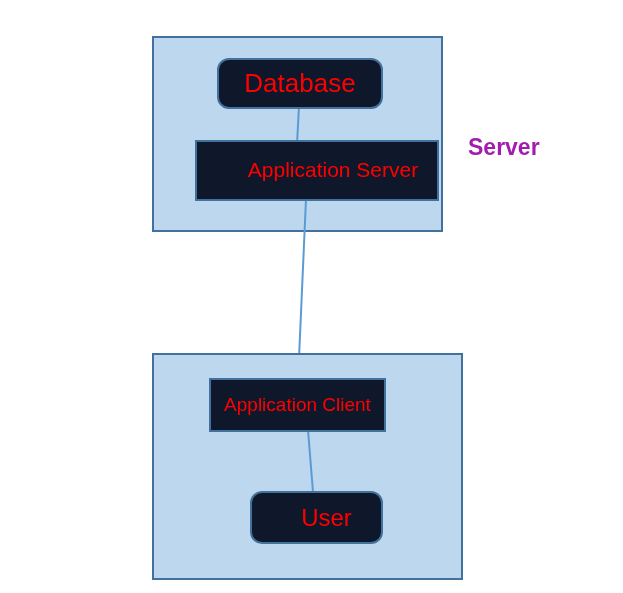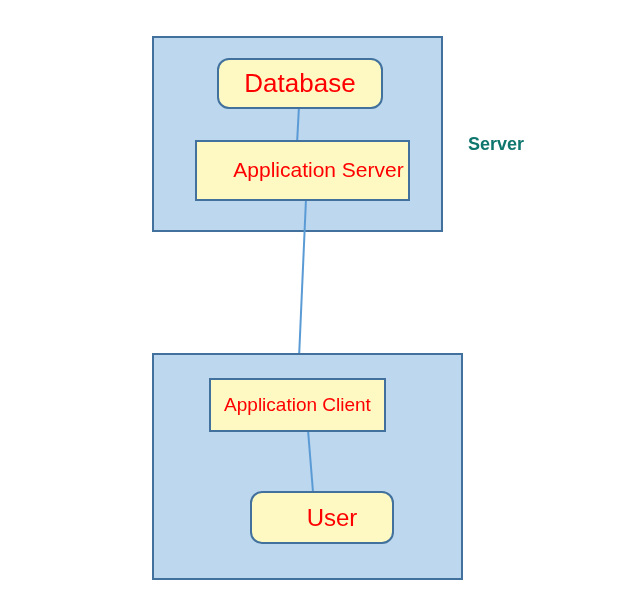--- a/index.html
+++ b/index.html
@@ -22,44 +22,44 @@
   .zone {
     position: absolute;
     background: #bdd7ee;
     border: 2px solid #41719c;
     box-sizing: border-box;
   }
 
   
   .node {
     position: absolute;
-    background: #fef9c3;
+    background: #0f172a;
     border: 2px solid #41719c;
     box-sizing: border-box;
     display: flex;
     align-items: center;
     justify-content: center;
     color: #ff0000;
     line-height: 1.05;
     white-space: nowrap;
   }
   .node.rounded {
     border-radius: 12px;
   }
   .node .node-label {
     color: #ff0000;
     display: block;
   }
 
   
   .zone-label {
     position: absolute;
-    color: #0f766e;
+    color: #a21caf;
     font-weight: bold;
-    font-size: 18px;
+    font-size: 23px;
     white-space: nowrap;
   }
 
   
   .connector {
     position: absolute;
     overflow: visible;
   }
   .connector line {
     stroke: #5b9bd5;
@@ -80,32 +80,32 @@
   </svg>
 
   <svg class="connector" style="left:290px; top:199px; width:24px; height:182px;" width="24" height="182">
     <line x1="16" y1="0" x2="8" y2="182"></line>
   </svg>
 
   <div class="node rounded" style="left:217px; top:58px; width:166px; height:51px; font-size:26px;">
     <span class="node-label">Database</span>
   </div>
 
-  <div class="node" style="left:195px; top:140px; width:215px; height:61px; font-size:21px;padding-left:32px;">
+  <div class="node" style="left:195px; top:140px; width:244px; height:61px; font-size:21px;padding-left:32px;">
     <span class="node-label">Application Server</span>
   </div>
 
   <div class="zone" style="left:152px; top:353px; width:311px; height:227px;"></div>
 
 
   <svg class="connector" style="left:296px; top:430px; width:22px; height:62px;" width="22" height="62">
     <line x1="12" y1="0" x2="17" y2="62"></line>
   </svg>
 
   <div class="node" style="left:209px; top:378px; width:177px; height:54px; font-size:19px;">
     <span class="node-label">Application Client</span>
   </div>
 
-  <div class="node rounded" style="left:250px; top:491px; width:144px; height:53px; font-size:24px;padding-left:20px;">
+  <div class="node rounded" style="left:250px; top:491px; width:133px; height:53px; font-size:24px;padding-left:20px;">
     <span class="node-label">User</span>
   </div>
 
 </div>
 
 </body></html>

